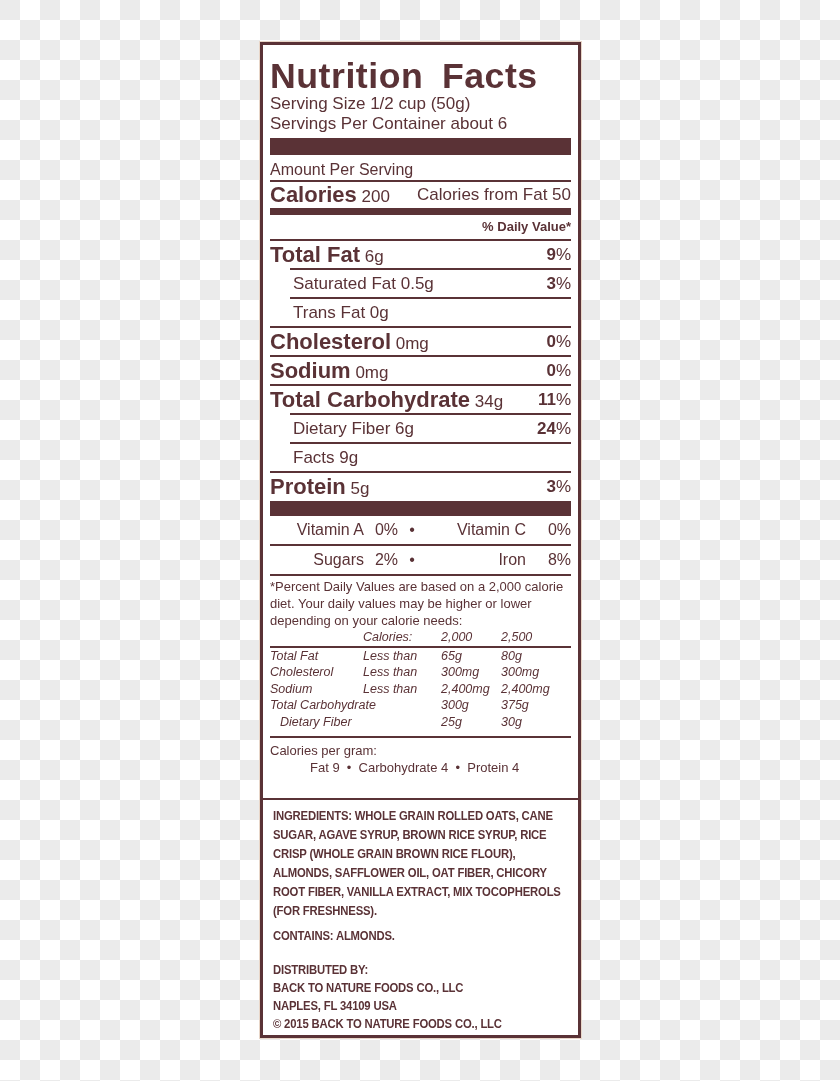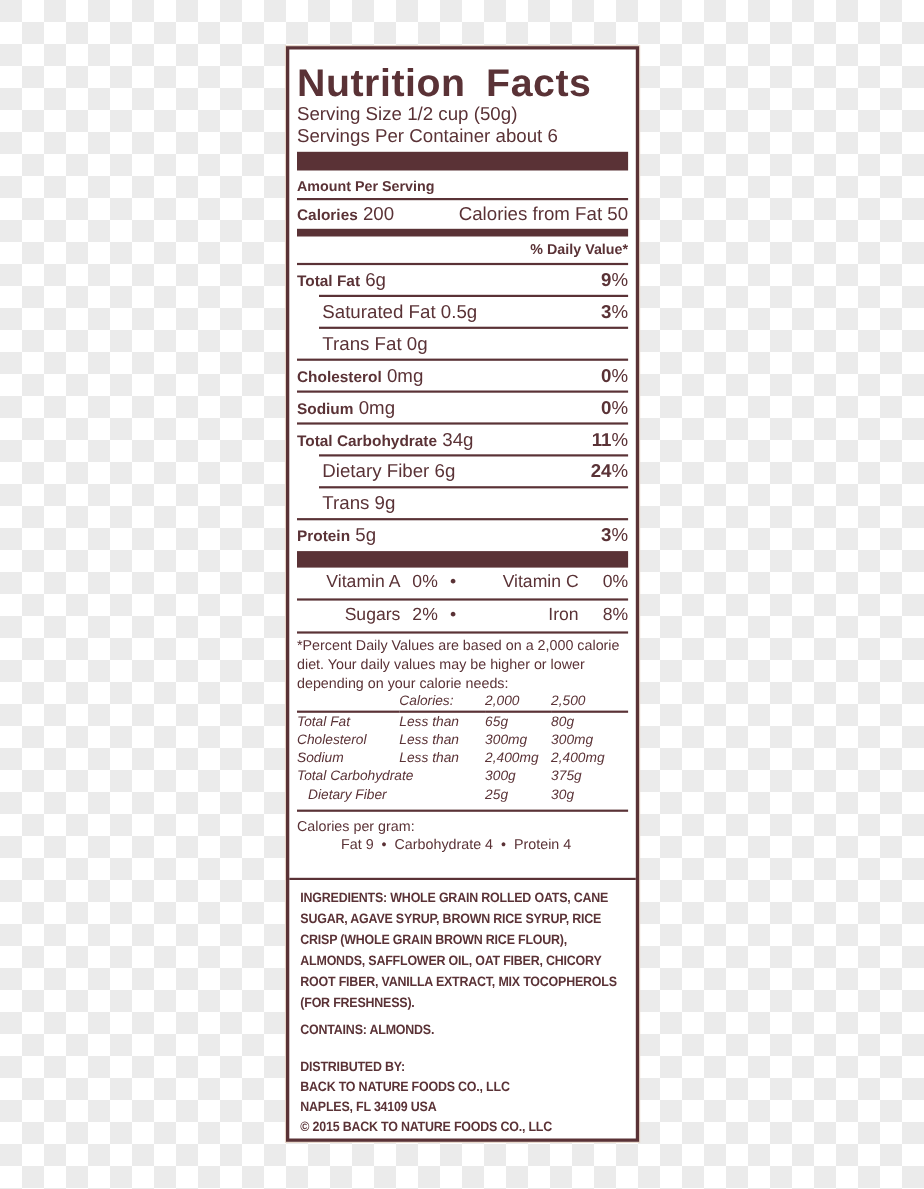--- a/index.html
+++ b/index.html
@@ -19,23 +19,23 @@
     box-sizing:border-box;background:#fff;border:3px solid #5a3236;
     box-shadow:0 0 0 1px #e8d6c8;
   }
   .inner{position:absolute;left:7px;right:7px;top:0;}
   .title{font-weight:bold;font-size:35px;letter-spacing:0.5px;line-height:36px;margin-top:13px;white-space:nowrap;word-spacing:8px;transform:scaleX(1.02);transform-origin:left;}
   .line{font-size:17px;line-height:20px;white-space:nowrap;}
   .bar-thick{height:17px;background:#5a3236;margin-top:4px;}
   .bar-med{height:7px;background:#5a3236;}
   .rule{height:2px;background:#5a3236;}
   .rule.indent{margin-left:20px;}
-  .small-bold{font-weight:bold;font-size:13px;line-height:18px;}
+  .small-bold{font-weight:normal;font-size:16px;line-height:18px;}
   .row{display:flex;justify-content:space-between;align-items:center;font-size:17px;height:27px;white-space:nowrap;}
-  .row b{font-weight:bold;font-size:14px;}
+  .row b{font-weight:bold;font-size:22px;}
   .row .pct b{font-size:17px;}
   .row.sub{padding-left:23px;}
   .dv{text-align:right;font-weight:bold;font-size:13px;line-height:24px;}
   .vit{display:flex;font-size:16px;height:28px;align-items:center;white-space:nowrap;}
   .vit span{display:inline-block;text-align:right;}
   .foot{font-size:13px;line-height:17px;}
   table.dvt{border-collapse:collapse;font-size:12.5px;line-height:16.5px;width:100%;font-style:italic;}
   table.dvt td{padding:0;white-space:nowrap;}
   .ing{font-family:"Liberation Sans",sans-serif;font-weight:bold;font-size:12.3px;line-height:19px;letter-spacing:-0.2px;transform:scaleX(0.92);transform-origin:left;width:330px;}
   .fullrule{position:absolute;left:0;right:0;height:2px;background:#5a3236;}
@@ -88,21 +88,21 @@
       <span><b>Total Carbohydrate</b><span> 34g</span></span>
       <span class="pct"><b>11</b><span>%</span></span>
     </div>
     <div class="rule indent"></div>
     <div class="row sub">
       <span><span>Dietary Fiber</span><span> 6g</span></span>
       <span class="pct"><b>24</b><span>%</span></span>
     </div>
     <div class="rule indent"></div>
     <div class="row sub">
-      <span><span>Trans</span><span> 9g</span></span>
+      <span><span>Facts</span><span> 9g</span></span>
       <span></span>
     </div>
     <div class="rule"></div>
     <div class="row">
       <span><b>Protein</b><span> 5g</span></span>
       <span class="pct"><b>3</b><span>%</span></span>
     </div>
     <div class="bar-thick" style="height:15px;margin-top:1px;"></div>
 
     <div class="vit">

